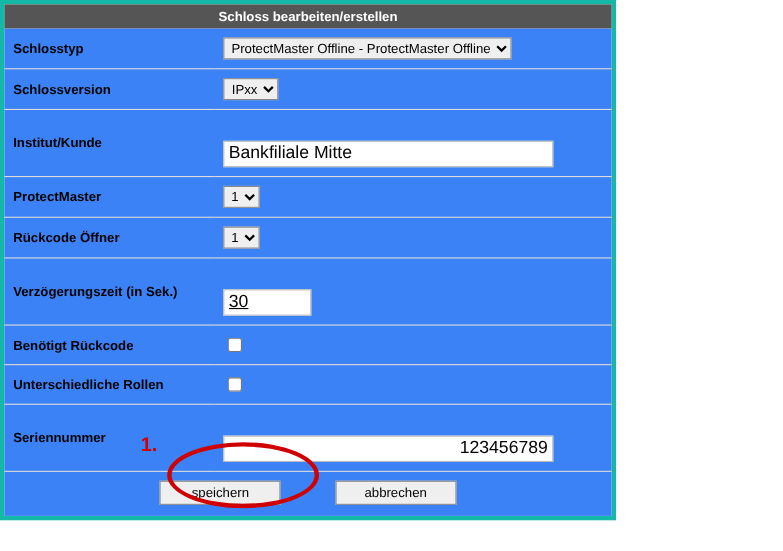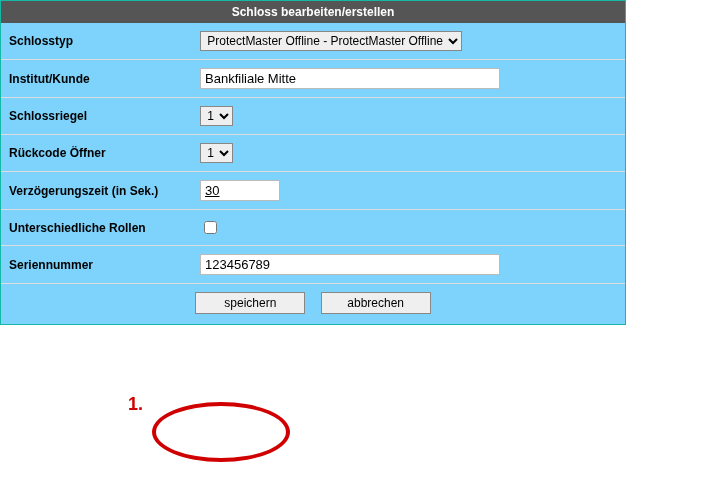--- a/index.html
+++ b/index.html
@@ -6,34 +6,34 @@
     margin: 0;
     padding: 0;
     width: 712px;
     height: 501px;
     font-family: Verdana, Arial, sans-serif;
     font-size: 12px;
     background: #fff;
     color: #000;
   }
   .dialog {
-    width: 626px;
-    border: 1px solid #14b8a6;
+    width: 560px;
+    border: 4px solid #14b8a6;
     box-sizing: border-box;
   }
   .dialog-header {
     background: #555;
     color: #fff;
     text-align: center;
     font-weight: bold;
     padding: 4px 0;
     font-size: 12px;
   }
   .dialog-body {
-    background: #7dd3fc;
+    background: #3b82f6;
     padding: 0;
   }
   table.form {
     width: 100%;
     border-collapse: collapse;
     table-layout: fixed;
   }
   table.form td {
     padding: 8px 8px;
     vertical-align: middle;
@@ -50,24 +50,25 @@
   select {
     font-family: inherit;
     font-size: 12px;
     background: #efefef;
     border: 1px solid #888;
     padding: 1px 2px;
     text-align: right;
   }
   input[type=text] {
     font-family: inherit;
-    font-size: 13px;
+    font-size: 16px;
     padding: 2px 4px;
     border: 1px solid #bbb;
     box-sizing: border-box;
+    margin-top: 20px;
   }
   .txt-wide {
     width: 300px;
   }
   .txt-small {
     width: 80px;
     text-decoration: underline;
   }
   .readonly-field {
     width: 300px;
@@ -75,31 +76,32 @@
     background: #efefe7;
     border: 1px solid #ddd;
     box-sizing: border-box;
   }
   .serial-input {
     width: 300px;
     border: 2px solid #6aa0e0;
     outline: none;
     padding: 2px 4px;
     box-sizing: border-box;
+    text-align: right;
   }
   .buttons {
     text-align: center;
     padding: 8px 0 10px 0;
   }
   .btn {
     font-family: inherit;
     font-size: 12px;
     padding: 3px 0;
     width: 110px;
-    margin: 0 6px;
+    margin: 0 23px;
     background: #efefef;
     border: 1px solid #888;
     cursor: pointer;
   }
   .annotation {
     position: absolute;
     pointer-events: none;
   }
   .ann-label {
     color: #d00000;
@@ -130,45 +132,59 @@
         <tbody>
             <tr>
           <td class="label">Schlosstyp</td>
           <td class="field">
             <select>
               <option>ProtectMaster Offline - ProtectMaster Offline</option>
             </select>
           </td>
         </tr>
         <tr>
+          <td class="label">Schlossversion</td>
+          <td class="field">
+            <select>
+              <option>IPxx</option>
+            </select>
+          </td>
+        </tr>
+        <tr>
           <td class="label">Institut/Kunde</td>
           <td class="field">
             <input type="text" class="txt-wide" value="Bankfiliale Mitte" style="">
           </td>
         </tr>
         <tr>
-          <td class="label">Schlossriegel</td>
+          <td class="label">ProtectMaster</td>
           <td class="field">
             <select>
               <option>1</option>
             </select>
           </td>
         </tr>
         <tr>
           <td class="label">Rückcode Öffner</td>
           <td class="field">
             <select>
               <option>1</option>
             </select>
           </td>
         </tr>
         <tr>
           <td class="label">Verzögerungszeit (in Sek.)</td>
           <td class="field">
             <input type="text" class="txt-small" value="30" style="">
+          </td>
+        </tr>
+        <tr>
+          <td class="label">Benötigt Rückcode</td>
+          <td class="field">
+            <input type="checkbox" style="">
           </td>
         </tr>
         <tr>
           <td class="label">Unterschiedliche Rollen</td>
           <td class="field">
             <input type="checkbox" style="">
           </td>
         </tr>
         <tr>
           <td class="label">Seriennummer</td>

